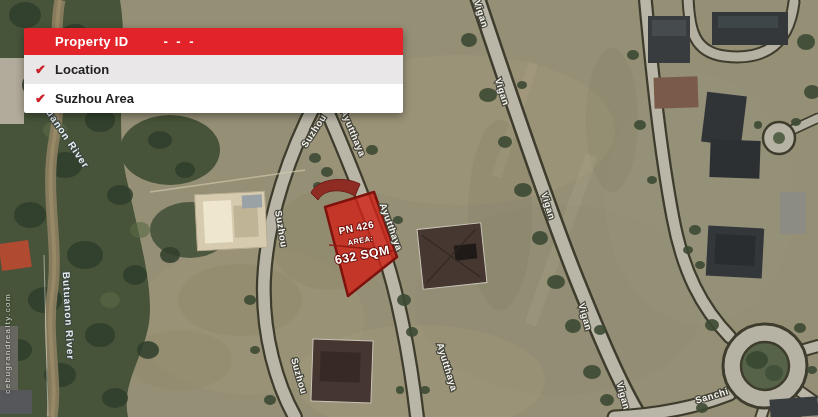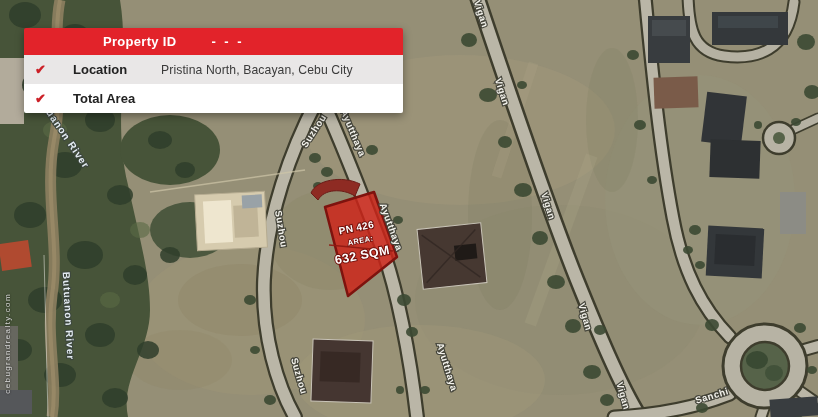--- a/index.html
+++ b/index.html
@@ -29,34 +29,34 @@
   .plot-lbl.mid{font-size:10px;}
   .plot-lbl.big{font-size:12.5px;}
 
   
   .info-card{
     position:absolute;left:24px;top:28px;width:379px;border-radius:2px;
     overflow:hidden;box-shadow:0 3px 9px rgba(0,0,0,.38);z-index:5;
   }
   .card-header{
     height:27px;background:#e2232a;display:flex;align-items:center;
-    color:#ffffff;font-weight:700;font-size:13px;padding-left:48px;
+    color:#ffffff;font-weight:700;font-size:13px;
   }
   .hdr-label{margin-left:31px;letter-spacing:.3px;}
   .hdr-value{margin-left:35px;letter-spacing:2.5px;font-weight:700;}
   .card-row{
     height:29px;display:flex;align-items:center;background:#ffffff;
     font-size:12.2px;white-space:nowrap;
   }
   .card-row.alt{background:#e9e7e7;}
   .check{
     color:#cc2027;font-size:13px;font-weight:700;margin-left:11px;
     width:15px;flex:0 0 auto;line-height:1;
   }
-  .row-label{font-weight:700;color:#222222;font-size:13px;margin-left:23px;width:88px;flex:0 0 auto;}
+  .row-label{font-weight:700;color:#222222;font-size:13px;margin-left:5px;width:88px;flex:0 0 auto;}
   .row-value{color:#3b3b3b;letter-spacing:.1px;}
 
   
   .watermark{
     position:absolute;left:3px;top:293px;writing-mode:vertical-rl;
     transform:rotate(180deg);font-size:8px;letter-spacing:1.4px;
     color:rgba(255,255,255,.8);text-shadow:0 0 2px rgba(0,0,0,.9);z-index:4;
   }
 </style>
 </head>
@@ -293,21 +293,20 @@
   <div class="watermark">cebugrandrealty.com</div>
 
   <div class="info-card">
     <div class="card-header">
       <span class="hdr-label">Property ID</span>
       <span class="hdr-value">- - -</span>
     </div>
     <div class="card-row alt">
       <span class="check">✔</span>
       <span class="row-label">Location</span>
-      <span class="row-value">Pristina North, Bacayan, Cebu City</span>
     </div>
     <div class="card-row">
       <span class="check">✔</span>
-      <span class="row-label">Total Area</span>
+      <span class="row-label">Suzhou Area</span>
     </div>
   </div>
 
 </div>
 
 </body></html>

